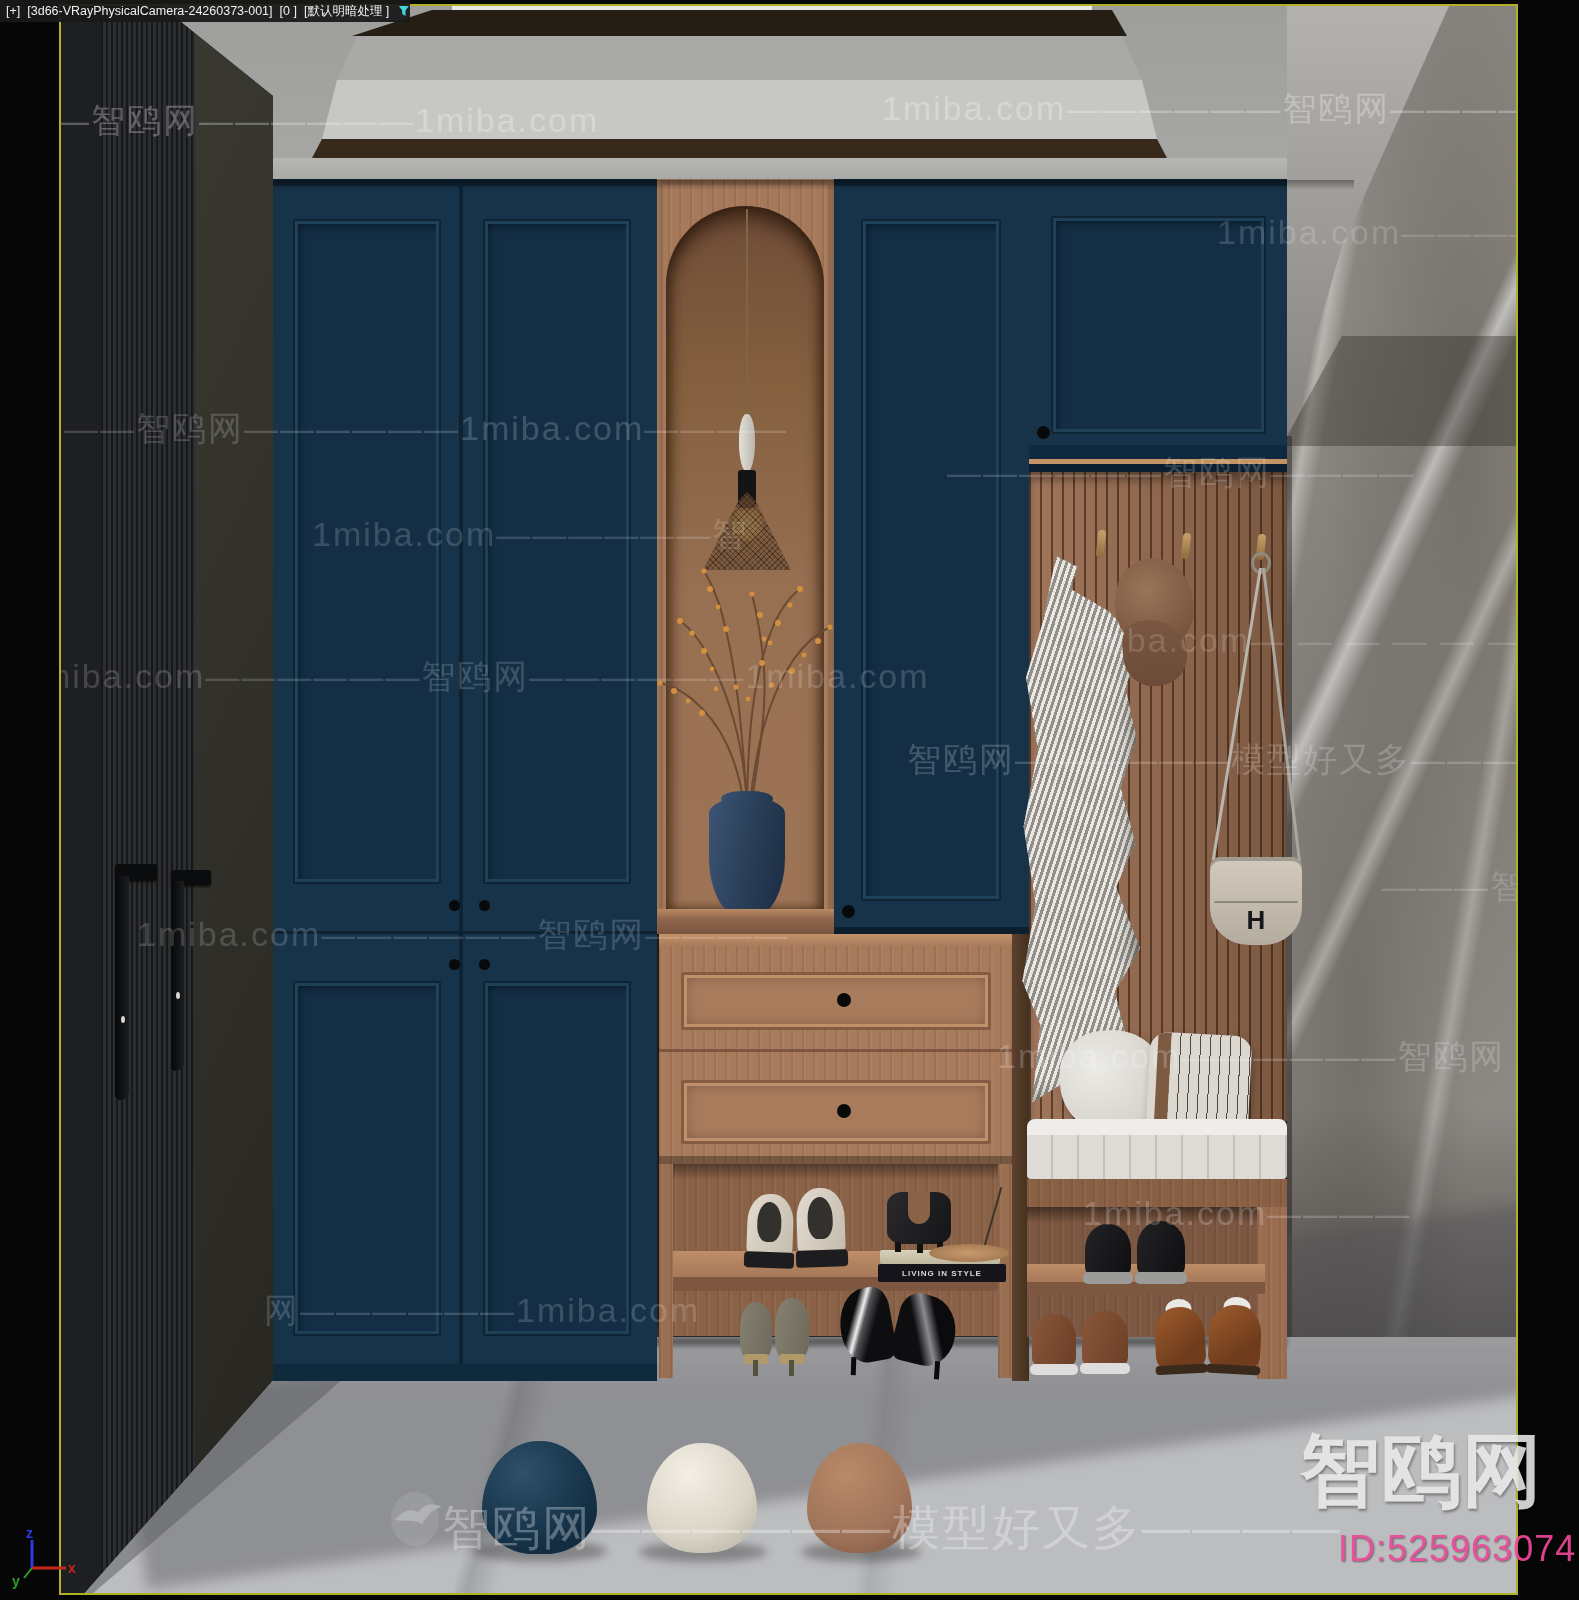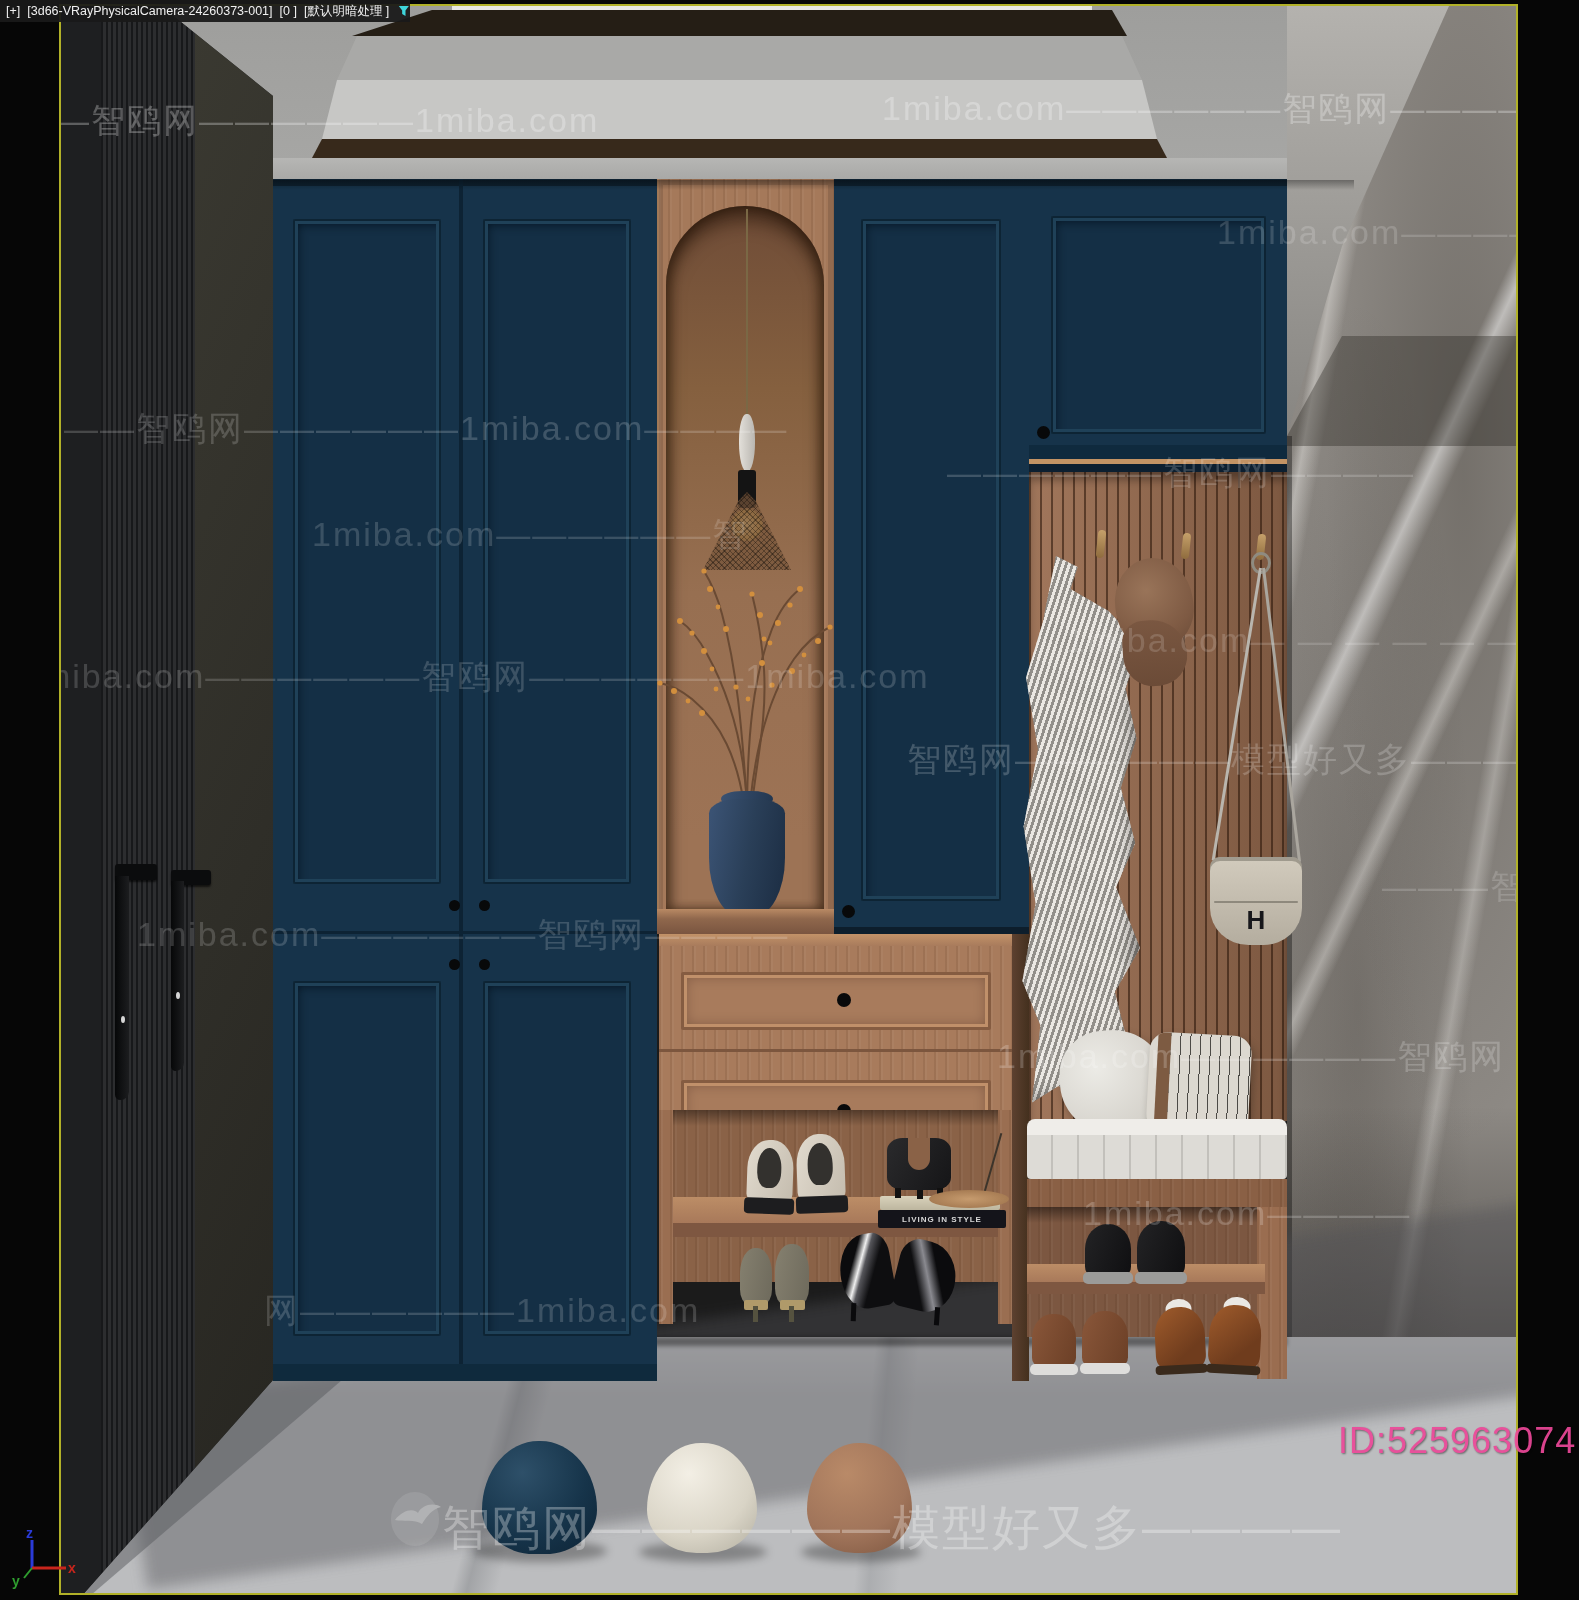--- a/index.html
+++ b/index.html
@@ -166,21 +166,21 @@
     <div class="a wgrain" style="left:598px;top:928px;width:353px;height:230px;background-color:#a87b5c;">
       <div class="a" style="left:0;top:0;width:100%;height:12px;background:linear-gradient(#c29268,#a87b5c);"></div>
       <div class="dp" style="left:22px;top:38px;width:304px;height:52px;"></div>
       <div class="knob" style="left:178px;top:59px;width:14px;height:14px;"></div>
       <div class="a" style="left:0;top:115px;width:100%;height:3px;background:#7c563e;"></div>
       <div class="dp" style="left:22px;top:146px;width:304px;height:58px;"></div>
       <div class="knob" style="left:178px;top:170px;width:14px;height:14px;"></div>
       <div class="a" style="left:0;top:222px;width:100%;height:8px;background:rgba(0,0,0,.3);"></div>
     </div>
 
-    <div class="a" style="left:598px;top:1104px;width:325px;height:214px;">
+    <div class="a" style="left:598px;top:1158px;width:325px;height:214px;">
       <div class="a wgrain" style="left:14px;top:0;width:325px;height:172px;background-color:#8a6247;"></div>
       <div class="a" style="left:14px;top:0;width:325px;height:16px;background:linear-gradient(rgba(0,0,0,.4),rgba(0,0,0,0));"></div>
       <div class="a wgrain" style="left:0;top:0;width:14px;height:214px;background-color:#9a6e51;"></div>
       <div class="a wgrain" style="left:339px;top:0;width:14px;height:214px;background-color:#9a6e51;"></div>
       <div class="a" style="left:14px;top:87px;width:325px;height:26px;background:linear-gradient(#bc8d66,#a8795a);"></div>
       <div class="a" style="left:14px;top:113px;width:325px;height:14px;background:#7e5741;"></div>
 
       <div class="a" style="left:88px;top:30px;width:46px;height:76px;transform:rotate(2deg);">
         <div class="a" style="left:0;top:0;width:100%;height:62px;background:linear-gradient(110deg,#e2dbcf,#c4bcae);border-radius:46% 46% 8px 8px;"></div>
         <div class="a" style="left:10px;top:8px;width:24px;height:40px;background:#33312e;border-radius:50% 50% 40% 40%;"></div>
@@ -359,16 +359,17 @@
   <svg width="76" height="64" viewBox="0 0 76 64" style="position:absolute;left:8px;top:1528px;z-index:60;">
     <line x1="24" y1="40" x2="24" y2="12" stroke="#2a3bd8" stroke-width="3"></line>
     <line x1="24" y1="40" x2="58" y2="40" stroke="#c8251c" stroke-width="3"></line>
     <line x1="24" y1="40" x2="16" y2="50" stroke="#2f9e2f" stroke-width="2"></line>
     <text x="18" y="10" fill="#2a3bd8" font-size="14" font-weight="bold" font-family="Liberation Sans, sans-serif">z</text>
     <text x="60" y="45" fill="#c8251c" font-size="14" font-weight="bold" font-family="Liberation Sans, sans-serif">x</text>
     <text x="4" y="58" fill="#2f9e2f" font-size="14" font-weight="bold" font-family="Liberation Sans, sans-serif">y</text>
   </svg>
 
   <div id="brand" style="left:1300px;top:1418px;width:279px;">
+    <div style="font-size:80px;font-weight:bold;color:#e9e9e9;opacity:.88;letter-spacing:1px;text-shadow:1px 2px 3px rgba(0,0,0,.45);white-space:nowrap;">智鸥网</div>
     <div style="font-size:36px;color:#ec4899;opacity:.92;margin-top:2px;margin-left:38px;letter-spacing:1px;text-shadow:1px 1px 2px rgba(0,0,0,.5);white-space:nowrap;">ID:525963074</div>
   </div>
 
 </div>
 
 </body></html>

